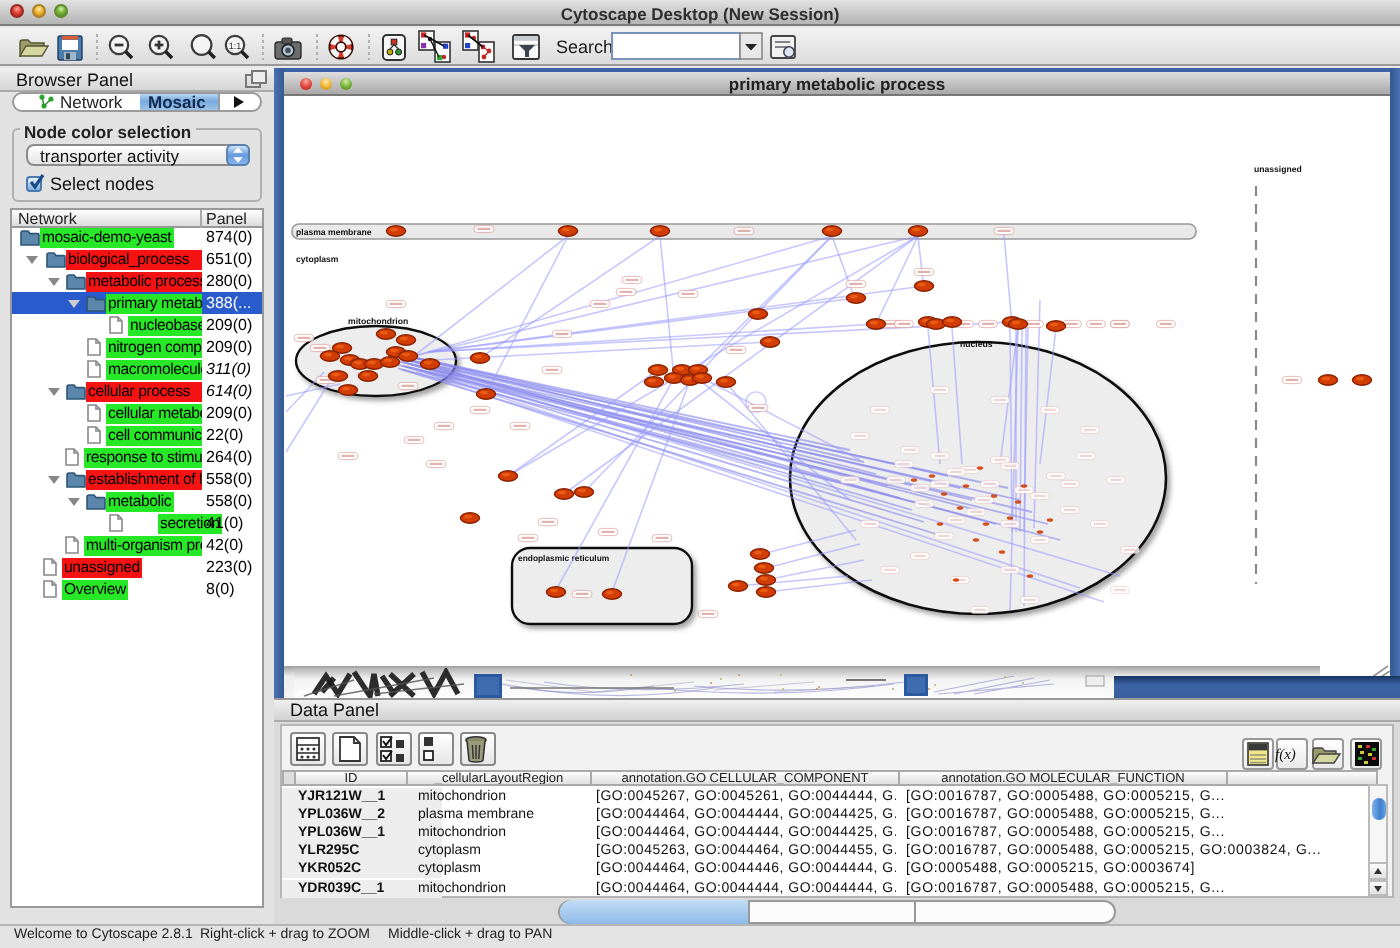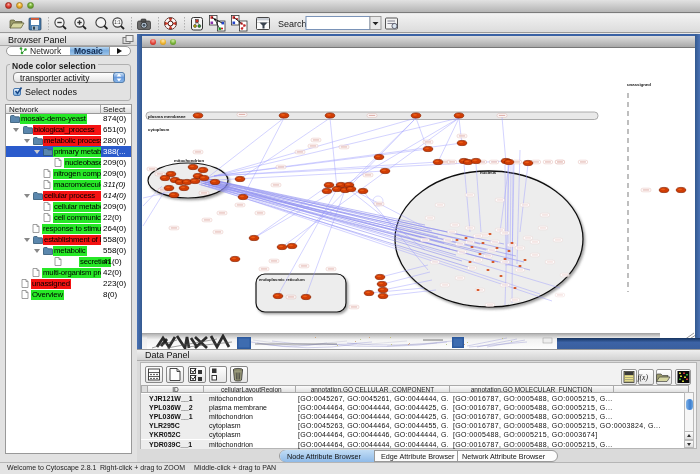--- a/index.html
+++ b/index.html
@@ -10,20 +10,22 @@
 <div id="root">
 
 <div class="abs" style="left:0;top:0;width:700px;height:13px;
  background:linear-gradient(#e2e2e2,#cbcbcb 50%,#b4b4b4);border-bottom:1px solid #7b7b7b;"></div>
 <div class="abs" style="left:5px;top:2px;width:7px;height:7px;border-radius:50%;
  background:radial-gradient(circle at 50% 30%,#f7a9a0 0%,#e4473c 45%,#b01b10 100%);border:0.5px solid #9a2b20;"></div>
 <div class="abs" style="left:16px;top:2px;width:7px;height:7px;border-radius:50%;
  background:radial-gradient(circle at 50% 30%,#ffe9b0 0%,#efb633 45%,#c2830d 100%);border:0.5px solid #a9802a;"></div>
 <div class="abs" style="left:27px;top:2px;width:7px;height:7px;border-radius:50%;
  background:radial-gradient(circle at 50% 30%,#d2f0a8 0%,#7ab33a 45%,#4e8316 100%);border:0.5px solid #5e8c2e;"></div>
+<div class="abs" style="left:0;top:1px;width:700px;height:12px;text-align:center;
+ font-size:8.5px;font-weight:bold;color:#2e2e2e;line-height:12px;">Cytoscape Desktop (New Session)</div>
 
 <div class="abs" style="left:0;top:14px;width:700px;height:19px;
  background:linear-gradient(#f2f2f2,#dcdcdc);border-bottom:1px solid #9a9a9a;"></div>
 
 <svg class="abs" style="left:0;top:14px;" width="400" height="19" viewBox="0 0 400 19">
 
  <g transform="translate(9,3)">
   <path d="M1 11 L1 4 Q1 3 2.5 3 L5 3 L6.5 4.5 L13 4.5 L13 6 L1 11 Z" fill="#9b9b6a" stroke="#555531" stroke-width="0.7"></path>
   <path d="M1 11 L4 6 L15 6 L12 11 Z" fill="#d6d6a0" stroke="#555531" stroke-width="0.7"></path>
  </g>
@@ -175,21 +177,21 @@
  background:linear-gradient(#e8f2fc,#7fb0e0);border:1px solid #4a7ab0;"></div>
 <svg class="abs" style="left:13px;top:85px;" width="11" height="11" viewBox="0 0 11 11">
  <path d="M2.5 6 L4.5 8.5 L8.5 2.5" fill="none" stroke="#1a4a8a" stroke-width="1.6"></path>
 </svg>
 <div class="abs" style="left:25px;top:87px;font-size:9px;color:#111;">Select nodes</div>
 
 <div class="abs" style="left:5px;top:104px;width:127px;height:350px;background:#fff;border:1px solid #999;"></div>
 <div class="abs" style="left:6px;top:105px;width:125px;height:9px;
  background:linear-gradient(#fdfdfd,#dcdcdc);border-bottom:1px solid #999;"></div>
 <div class="abs" style="left:9px;top:105px;font-size:8px;color:#222;line-height:9px;">Network</div>
-<div class="abs" style="left:103px;top:105px;font-size:8px;color:#222;line-height:9px;">Select</div>
+<div class="abs" style="left:103px;top:105px;font-size:8px;color:#222;line-height:9px;">Panel</div>
 <div class="abs" style="left:100px;top:105px;width:1px;height:9px;background:#aaa;"></div>
 
 <svg class="abs" style="left:10px;top:114.5px" width="10" height="8" viewBox="0 0 10 8">
       <path d="M0.5 7.5 L0.5 1.5 Q0.5 0.5 1.5 0.5 L4 0.5 L5 1.8 L9 1.8 Q9.5 1.8 9.5 2.6 L9.5 7.5 Z" fill="#5b87ad" stroke="#2e5574" stroke-width="0.8"></path>
     </svg>
 <div class="abs" style="left:20px;top:113.5px;font-size:7.8px;letter-spacing:-0.2px;line-height:10.5px;color:#000;background:#27e827;padding:0 1px;white-space:nowrap;max-width:81px;overflow:hidden;">mosaic-demo-yeast</div>
 <div class="abs" style="left:103px;top:113.5px;font-size:8px;line-height:10.5px;color:#000;">874(0)</div>
 <div class="abs" style="left:13px;top:127.5px;width:0;height:0;border-top:4px solid #888;border-left:3px solid transparent;border-right:3px solid transparent;"></div>
 <svg class="abs" style="left:23px;top:125.5px" width="10" height="8" viewBox="0 0 10 8">
       <path d="M0.5 7.5 L0.5 1.5 Q0.5 0.5 1.5 0.5 L4 0.5 L5 1.8 L9 1.8 Q9.5 1.8 9.5 2.6 L9.5 7.5 Z" fill="#5b87ad" stroke="#2e5574" stroke-width="0.8"></path>
@@ -294,20 +296,22 @@
  linear-gradient(270deg,#4a72b5 0,#33598f 5px,transparent 5px);"></div>
 
 <div class="abs" style="left:142px;top:36px;width:553px;height:12px;
  background:linear-gradient(#dedede,#a8a8a8);border-bottom:1px solid #777;"></div>
 <div class="abs" style="left:150px;top:39px;width:6px;height:6px;border-radius:50%;
  background:radial-gradient(circle at 50% 30%,#f7a9a0,#e4473c 50%,#b01b10);"></div>
 <div class="abs" style="left:160px;top:39px;width:6px;height:6px;border-radius:50%;
  background:radial-gradient(circle at 50% 30%,#ffe9b0,#efb633 50%,#c2830d);"></div>
 <div class="abs" style="left:170px;top:39px;width:6px;height:6px;border-radius:50%;
  background:radial-gradient(circle at 50% 30%,#d2f0a8,#7ab33a 50%,#4e8316);"></div>
+<div class="abs" style="left:142px;top:37px;width:553px;height:11px;text-align:center;
+ font-size:8.5px;font-weight:bold;color:#222;line-height:11px;">primary metabolic process</div>
 
 <div class="abs" style="left:142px;top:48px;width:553px;height:290px;background:#fff;"></div>
 
 <svg class="abs" style="left:142px;top:48px;" width="553" height="290" viewBox="142 48 553 290" font-family="Liberation Sans">
 <defs>
         <filter id="ds" x="-20%" y="-20%" width="150%" height="160%">
           <feDropShadow dx="1.6" dy="1.8" stdDeviation="1.2" flood-color="#555" flood-opacity="0.55"></feDropShadow>
         </filter>
       </defs>
 <rect x="146" y="112" width="452" height="7.5" rx="3.5" fill="#e9e9e9" stroke="#999" stroke-width="0.8"></rect>
@@ -871,24 +875,19 @@
 <div class="abs" style="left:685.5px;top:399px;width:7px;height:11px;border-radius:3.5px;background:linear-gradient(90deg,#7fb2e8,#3d7fd0 60%,#6aa5e0);"></div>
 <div class="abs" style="left:684px;top:431px;width:10px;height:8.5px;background:linear-gradient(#fdfdfd,#e0e0e0);border:1px solid #bbb;"></div>
 <div class="abs" style="left:687px;top:434px;width:0;height:0;border-bottom:3.5px solid #333;border-left:2.8px solid transparent;border-right:2.8px solid transparent;"></div>
 <div class="abs" style="left:684px;top:439.5px;width:10px;height:8.5px;background:linear-gradient(#fdfdfd,#e0e0e0);border:1px solid #bbb;"></div>
 <div class="abs" style="left:687px;top:443px;width:0;height:0;border-top:3.5px solid #333;border-left:2.8px solid transparent;border-right:2.8px solid transparent;"></div>
 
 <div class="abs" style="left:279px;top:450px;width:279px;height:12px;background:#fcfcfc;
  border:1px solid #999;border-radius:6px;"></div>
 <div class="abs" style="left:280px;top:450px;width:95px;height:12px;border-radius:6px 0 0 6px;
  background:linear-gradient(#c2ddf5,#8fbae8);border-right:1px solid #999;"></div>
-<div class="abs" style="left:279px;top:450px;width:279px;height:12px;font-size:7.2px;line-height:13px;color:#111;">
- <span style="position:absolute;left:8px;">Node Attribute Browser</span>
- <span style="position:absolute;left:102px;">Edge Attribute Browser</span>
- <span style="position:absolute;left:183px;">Network Attribute Browser</span>
-</div>
 <div class="abs" style="left:457px;top:450px;width:1px;height:12px;background:#999;"></div>
 
 <div class="abs" style="left:0;top:462px;width:700px;height:12px;background:#e3e3e3;border-top:1px solid #b5b5b5;"></div>
 <div class="abs" style="left:7px;top:464px;font-size:7px;color:#222;">Welcome to Cytoscape 2.8.1</div>
 <div class="abs" style="left:100px;top:464px;font-size:7px;color:#222;">Right-click + drag to ZOOM</div>
 <div class="abs" style="left:194px;top:464px;font-size:7px;color:#222;">Middle-click + drag to PAN</div>
 
 </div>
 </body></html>

